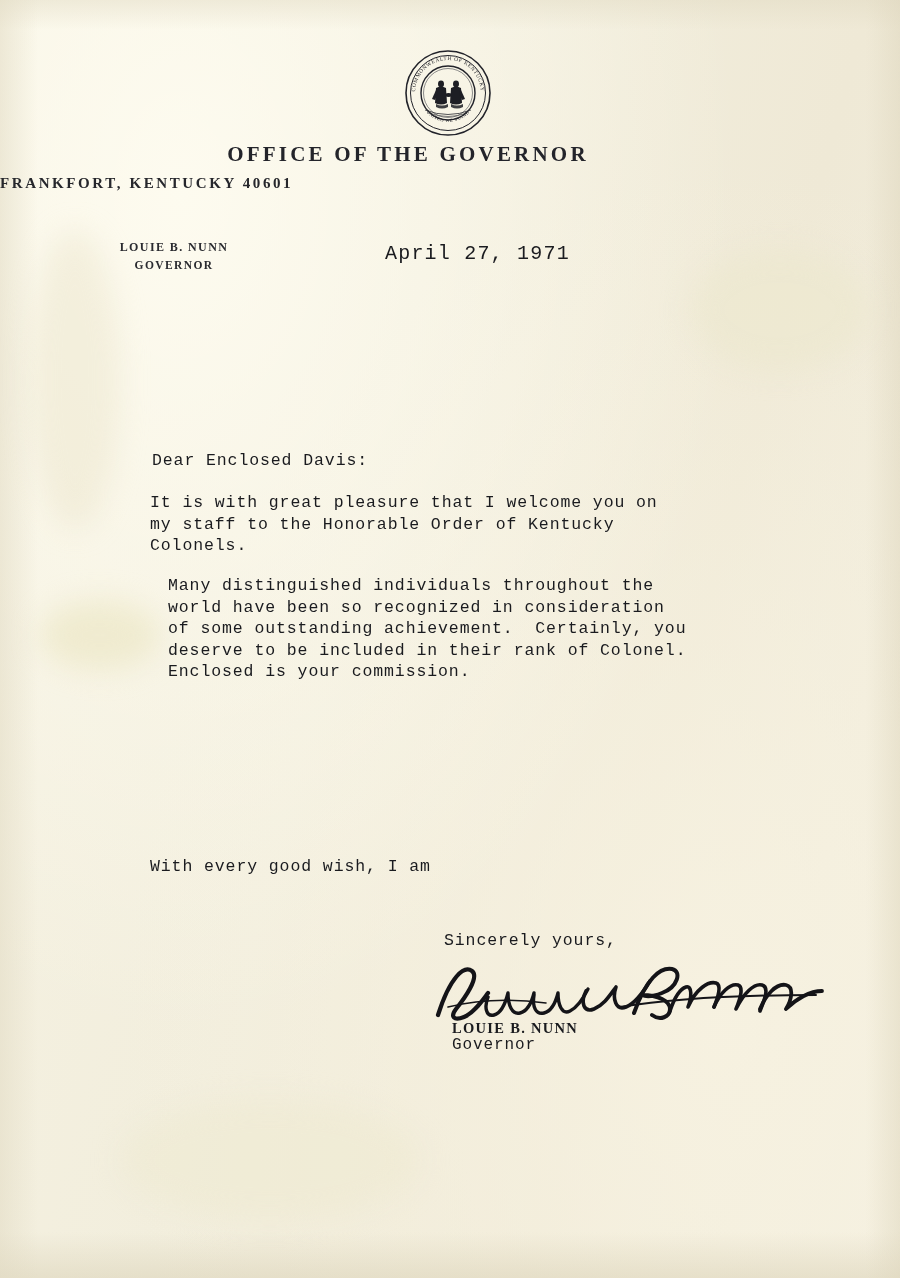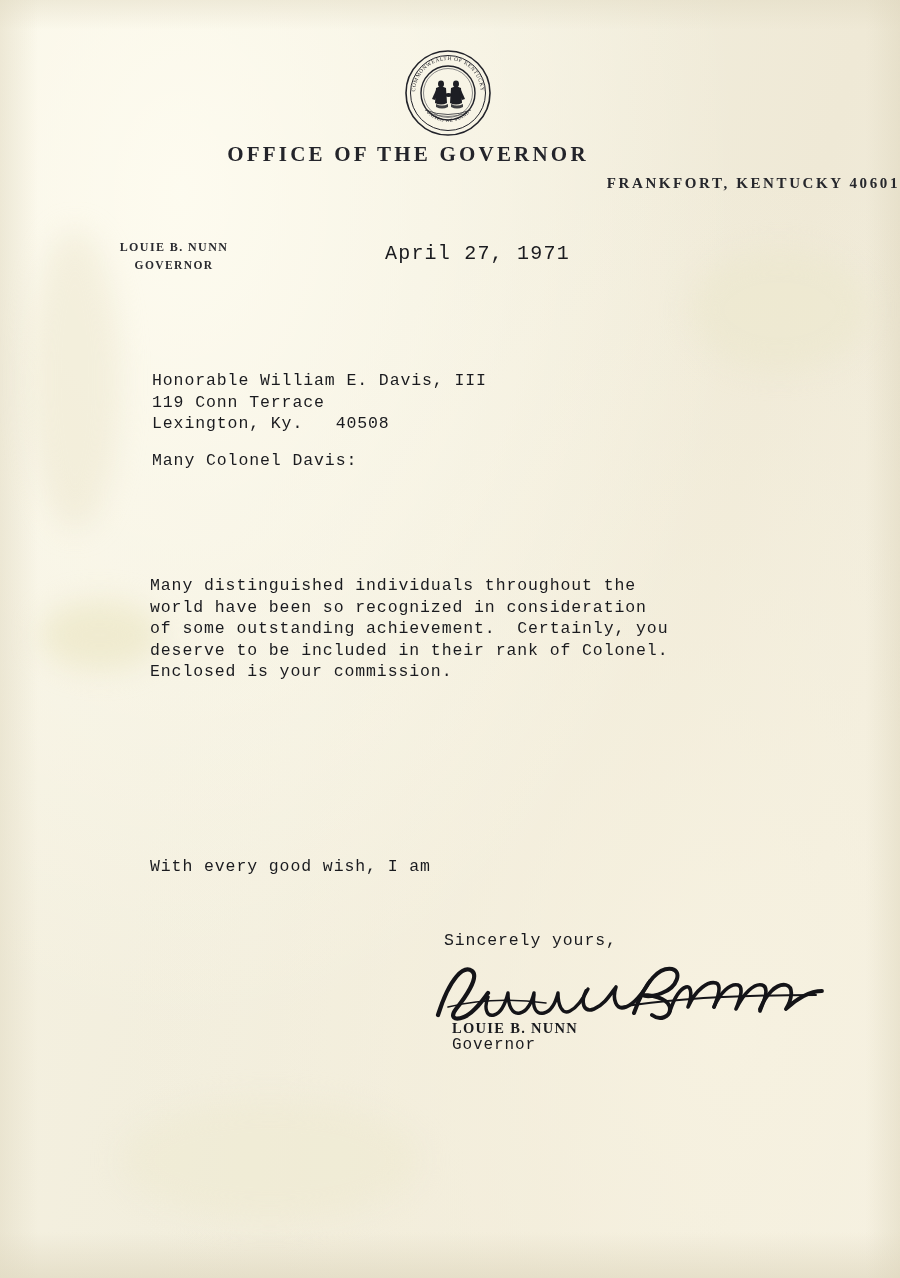--- a/index.html
+++ b/index.html
@@ -61,21 +61,21 @@
     font-weight: bold;
     font-size: 21px;
     letter-spacing: 3.2px;
     color: #23242a;
   }
   .letterhead-sub {
     position: absolute;
     top: 175px;
     left: 0;
     width: 900px;
-    text-align: right;
+    text-align: left;
     font-family: "Liberation Serif", "DejaVu Serif", serif;
     font-weight: bold;
     font-size: 15px;
     letter-spacing: 2.6px;
     color: #26272c;
   }
 
   .gov-name {
     position: absolute;
     left: 74px;
@@ -111,21 +111,21 @@
     color: #1a1b1f;
     white-space: pre;
   }
   .date { left: 385px; top: 243px; font-size: 20px; letter-spacing: 1.2px; }
 
   .addressee { left: 152px; top: 370px; }
   .salutation { left: 152px; top: 450px; }
 
   .para { left: 150px; }
   .p1 { top: 492px; }
-  .p2 { top: 575px; }
+  .p2 { top: 575px; margin-left: 18px; }
   .p3 { top: 700px; }
   .p4 { top: 826px; }
   .p5 { top: 856px; }
 
   .closing { left: 444px; top: 930px; }
   .sig-name { left: 452px; top: 1018px; font-family: "Liberation Serif","DejaVu Serif",serif; font-weight: bold; font-size: 14.5px; letter-spacing: 1.3px; }
   .sig-title { left: 452px; top: 1035px; font-size: 16px; }
 
   .signature {
     position: absolute;
@@ -180,26 +180,26 @@
   </div>
 
   <div class="letterhead-title">OFFICE OF THE GOVERNOR</div>
   <div class="letterhead-sub">FRANKFORT, KENTUCKY 40601</div>
 
   <div class="gov-name">LOUIE B. NUNN</div>
   <div class="gov-title">GOVERNOR</div>
 
   <div class="typed date">April 27, 1971</div>
 
-  <div class="typed addressee">Honorable William E. Davis, III
-119 Conn Terrace
-Lexington, Ky.   40508</div>
-
-  <div class="typed salutation">Many Colonel Davis:</div>
-
+
+  <div class="typed salutation">Dear Enclosed Davis:</div>
+
+  <div class="typed para p1">It is with great pleasure that I welcome you on
+my staff to the Honorable Order of Kentucky
+Colonels.</div>
   <div class="typed para p2">Many distinguished individuals throughout the
 world have been so recognized in consideration
 of some outstanding achievement.  Certainly, you
 deserve to be included in their rank of Colonel.
 Enclosed is your commission.</div>
   <div class="typed para p5">With every good wish, I am</div>
 
   <div class="typed closing">Sincerely yours,</div>
 
   <div class="signature">

